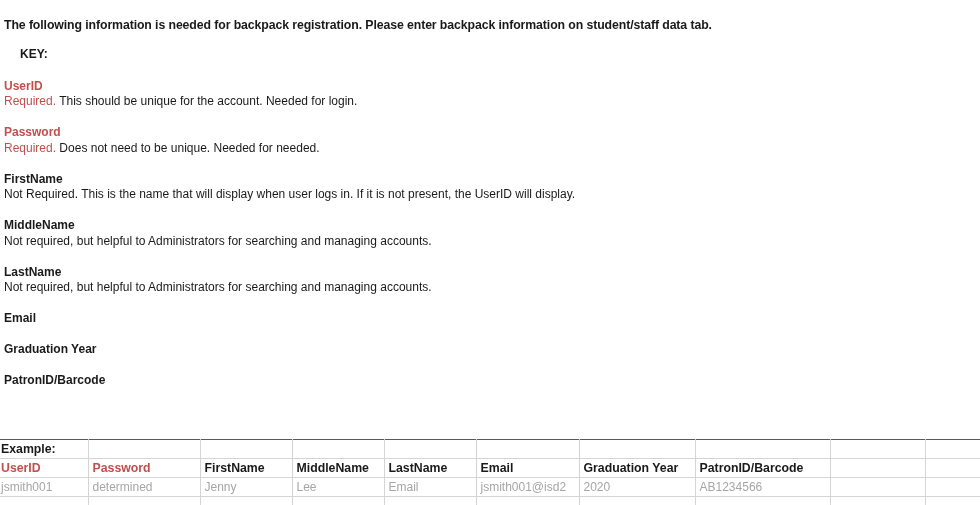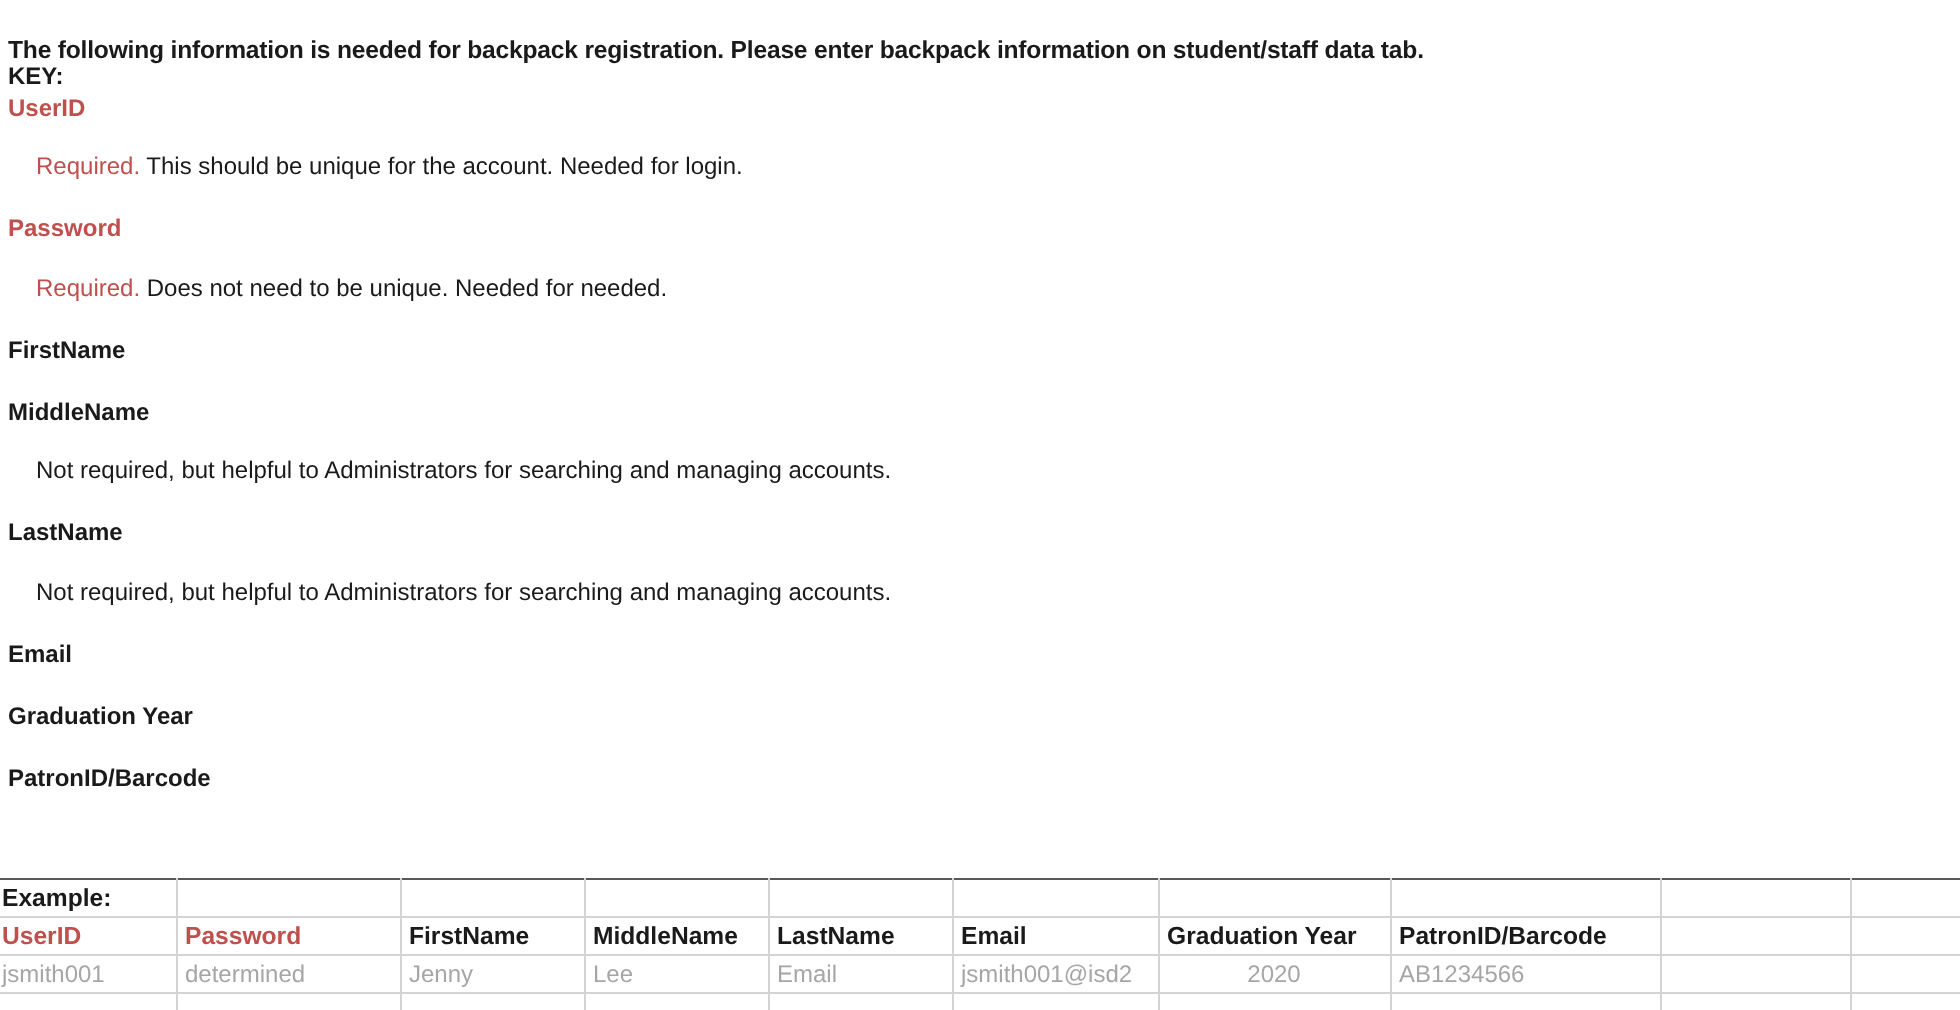--- a/index.html
+++ b/index.html
@@ -31,42 +31,42 @@
   .key-area {
     position: absolute;
     left: 4px;
     top: 31px;
     width: 976px;
   }
   .key-title {
     font-size: 12px;
     font-weight: bold;
     line-height: 15.5px;
-    margin: 0;
+    margin: 16px;
   }
   .key-entry {
     margin: 0;
   }
   .key-entry.spaced {
     margin-top: 15.5px;
   }
   .key-term {
     font-size: 12px;
     font-weight: bold;
     line-height: 15.5px;
     margin: 0;
     white-space: nowrap;
   }
   .key-term.req {
     color: #c0504d;
   }
   .key-desc {
     font-size: 12px;
     line-height: 15.5px;
-    margin: 14px;
+    margin: 0;
     white-space: nowrap;
   }
   .req-word {
     color: #c0504d;
   }
 
   
   .sheet {
     position: absolute;
     left: -3px;
@@ -100,21 +100,21 @@
     font-weight: bold;
     font-size: 12.3px;
   }
   .hdr.red {
     color: #c0504d;
   }
   .val {
     color: #a6a6a6;
   }
   .val.right {
-    text-align: center;
+    text-align: left;
   }
 </style>
 </head>
 <body>
 
 <div class="intro">The following information is needed for backpack registration.  Please enter backpack information on student/staff data tab.</div>
 
 <div class="key-area">
   <div class="key-title">KEY:</div>
 
@@ -123,20 +123,21 @@
     <div class="key-desc"><span class="req-word">Required.</span><span>  This should be unique for the account. Needed for login.</span></div>
   </div>
 
   <div class="key-entry spaced">
     <div class="key-term req">Password</div>
     <div class="key-desc"><span class="req-word">Required.</span><span> Does not need to be unique. Needed for needed.</span></div>
   </div>
 
   <div class="key-entry spaced">
     <div class="key-term">FirstName</div>
+    <div class="key-desc">Not Required. This is the name that will display when user logs in. If it is not present, the UserID will display.</div>
   </div>
 
   <div class="key-entry spaced">
     <div class="key-term">MiddleName</div>
     <div class="key-desc">Not required, but helpful  to Administrators for searching and managing accounts.</div>
   </div>
 
   <div class="key-entry spaced">
     <div class="key-term">LastName</div>
     <div class="key-desc">Not required, but helpful  to Administrators for searching and managing accounts.</div>

